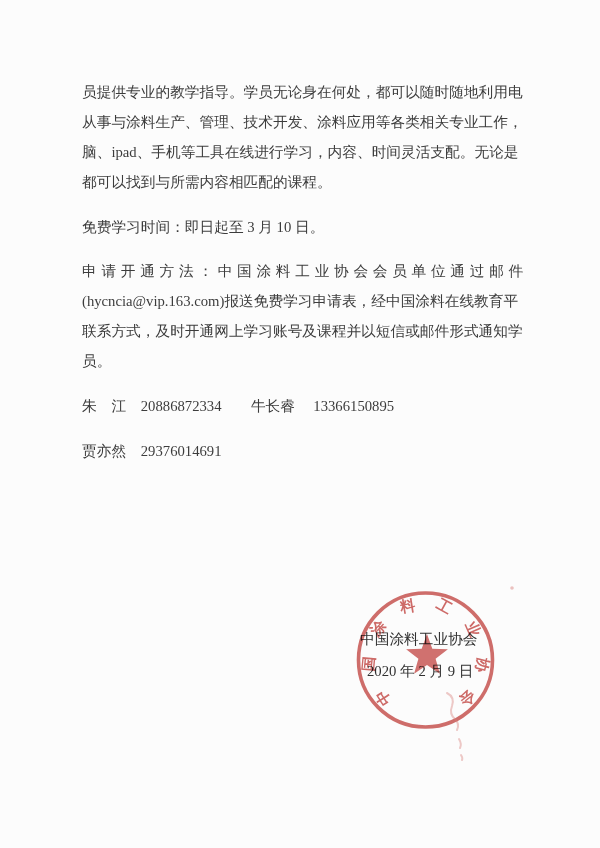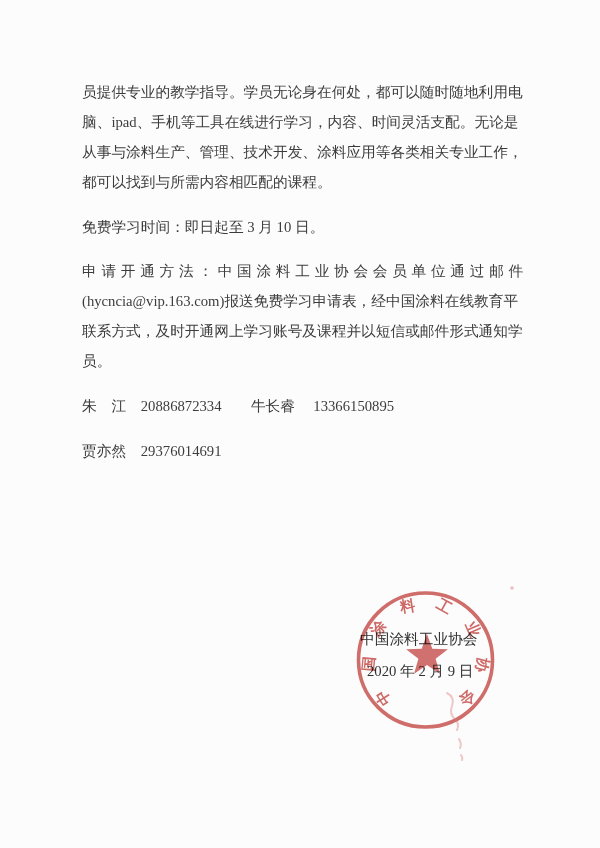--- a/index.html
+++ b/index.html
@@ -48,22 +48,22 @@
 </head>
 <body>
 
 <div class="page">
 
   <div class="content">
 
     <p class="para">
       </p>
       <div class="line">员提供专业的教学指导。学员无论身在何处，都可以随时随地利用电</div>
+      <div class="line">从事与涂料生产、管理、技术开发、涂料应用等各类相关专业工作，</div>
       <div class="line">脑、ipad、手机等工具在线进行学习，内容、时间灵活支配。无论是</div>
-      <div class="line">从事与涂料生产、管理、技术开发、涂料应用等各类相关专业工作，</div>
       <div class="line">都可以找到与所需内容相匹配的课程。</div>
     <p></p>
 
     <p class="para">
       </p>
       <div class="line">免费学习时间：即日起至 3 月 10 日。</div>
     <p></p>
 
     <p class="para">
       </p>

